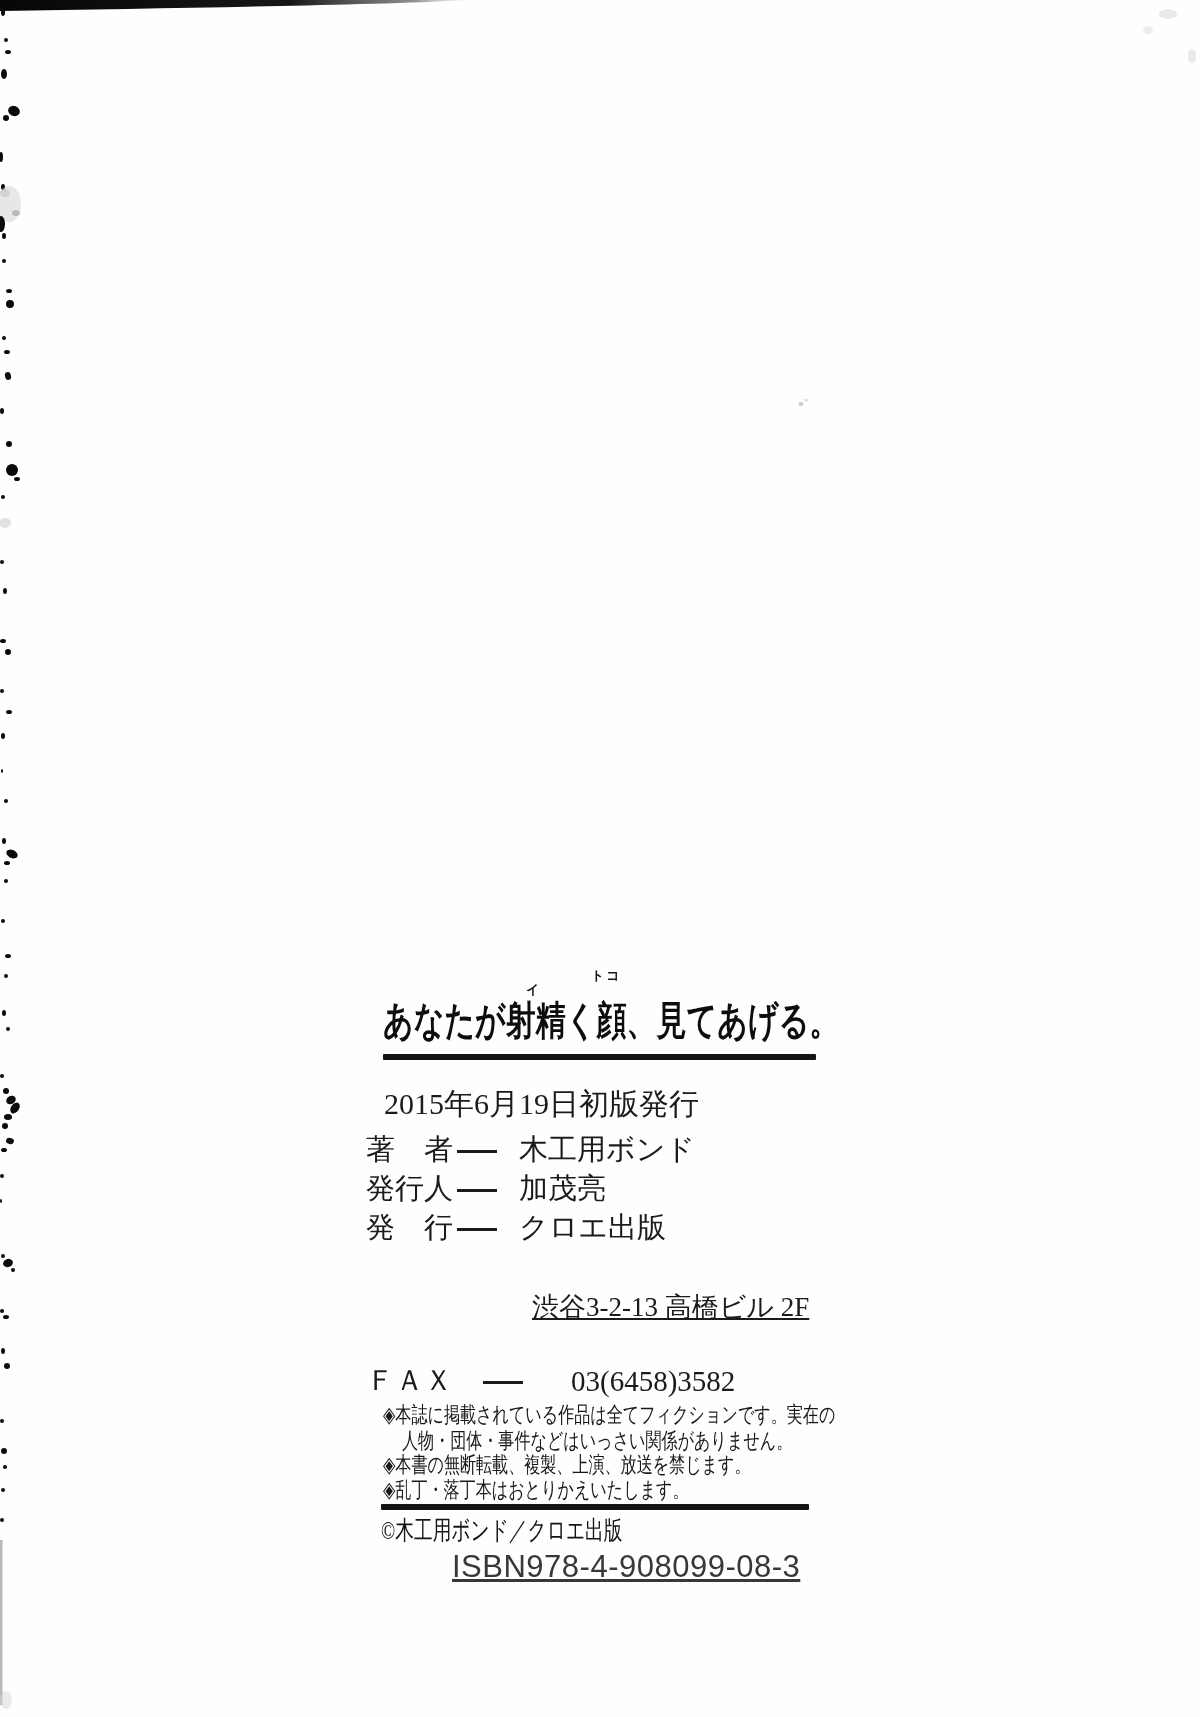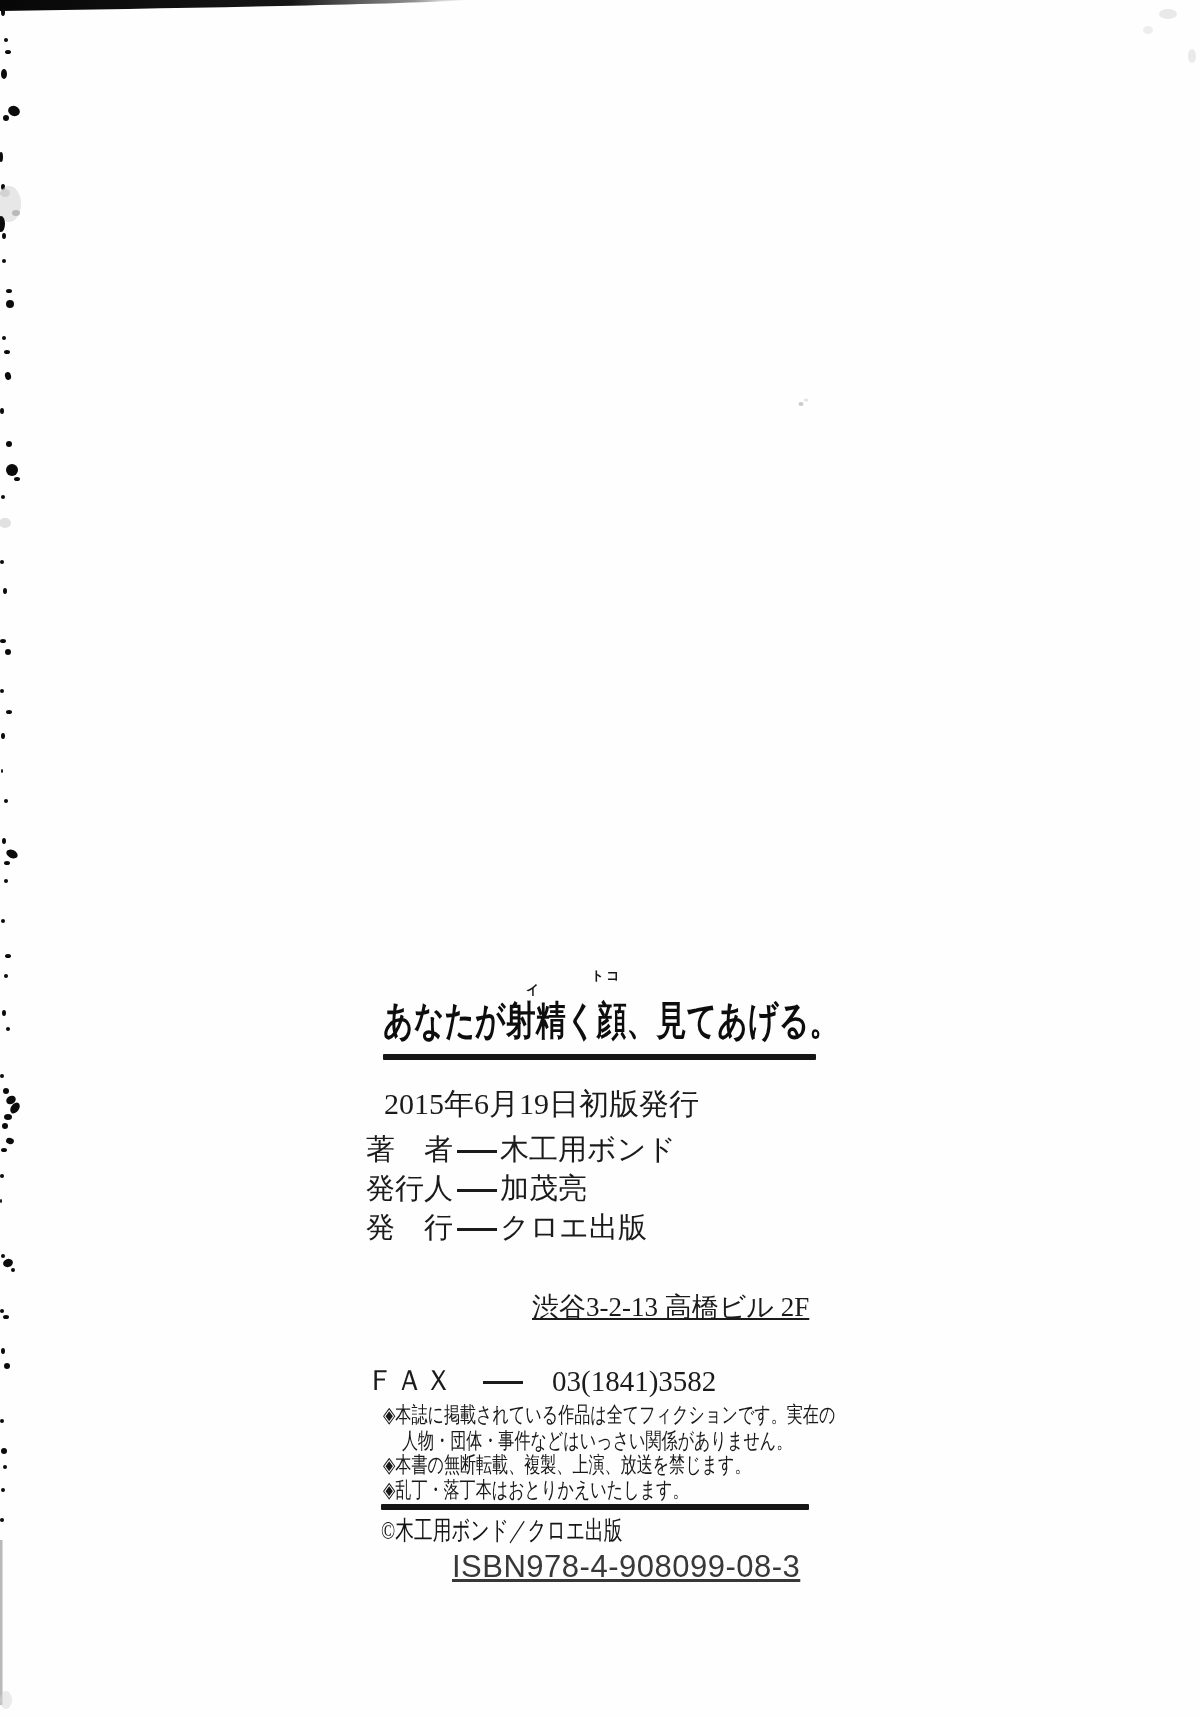--- a/index.html
+++ b/index.html
@@ -31,21 +31,21 @@
   .rule2 { left:381px; top:1504px; width:428px; height:6px; }
 
   .date-line { left:384px; top:1064px; font-size:30px;margin-top:20px; }
 
   .row { position:absolute; left:366px; display:flex; align-items:center; height:34px; }
   .row .lbl { display:inline-block; width:88px; font-size:29px; }
   .row .dash {
     display:inline-block; width:40px; height:3px;
     background:#1b1b1b; margin:2px 3px 0 3px;
   }
-  .row .val { font-size:29px; margin-left:0; }
+  .row .val { font-size:29px; margin-left:19px; }
 
   .addr { font-size:27px; }
   .addr1 { left:516px; top:1251px; }
   .addr2 { left:532px; top:1289px;text-decoration:underline; }
 
   .notice {
     font-size:22px; color:#181818;
     transform:scaleX(0.73); transform-origin:left top;
   }
   .n1 { left:383px; top:1400px; }
@@ -184,21 +184,21 @@
     <span class="lbl">発　行</span>
     <span class="dash"></span>
     <span class="val">クロエ出版</span>
   </div>
 
   <div class="abs addr addr2">渋谷3-2-13 高橋ビル 2F</div>
 
   <div class="row" style="top:1364px;gap:26px;">
     <span class="lbl">ＦＡＸ</span>
     <span class="dash"></span>
-    <span class="val">03(1841)3582</span>
+    <span class="val">03(6458)3582</span>
   </div>
 
   <div class="abs notice n1">◈本誌に掲載されている作品は全てフィクションです。実在の</div>
   <div class="abs notice n2">人物・団体・事件などはいっさい関係がありません。</div>
   <div class="abs notice n3">◈本書の無断転載、複製、上演、放送を禁じます。</div>
   <div class="abs notice n4">◈乱丁・落丁本はおとりかえいたします。</div>
 
   <div class="abs rule rule2"></div>
 
   <div class="abs copyright">©木工用ボンド／クロエ出版</div>

